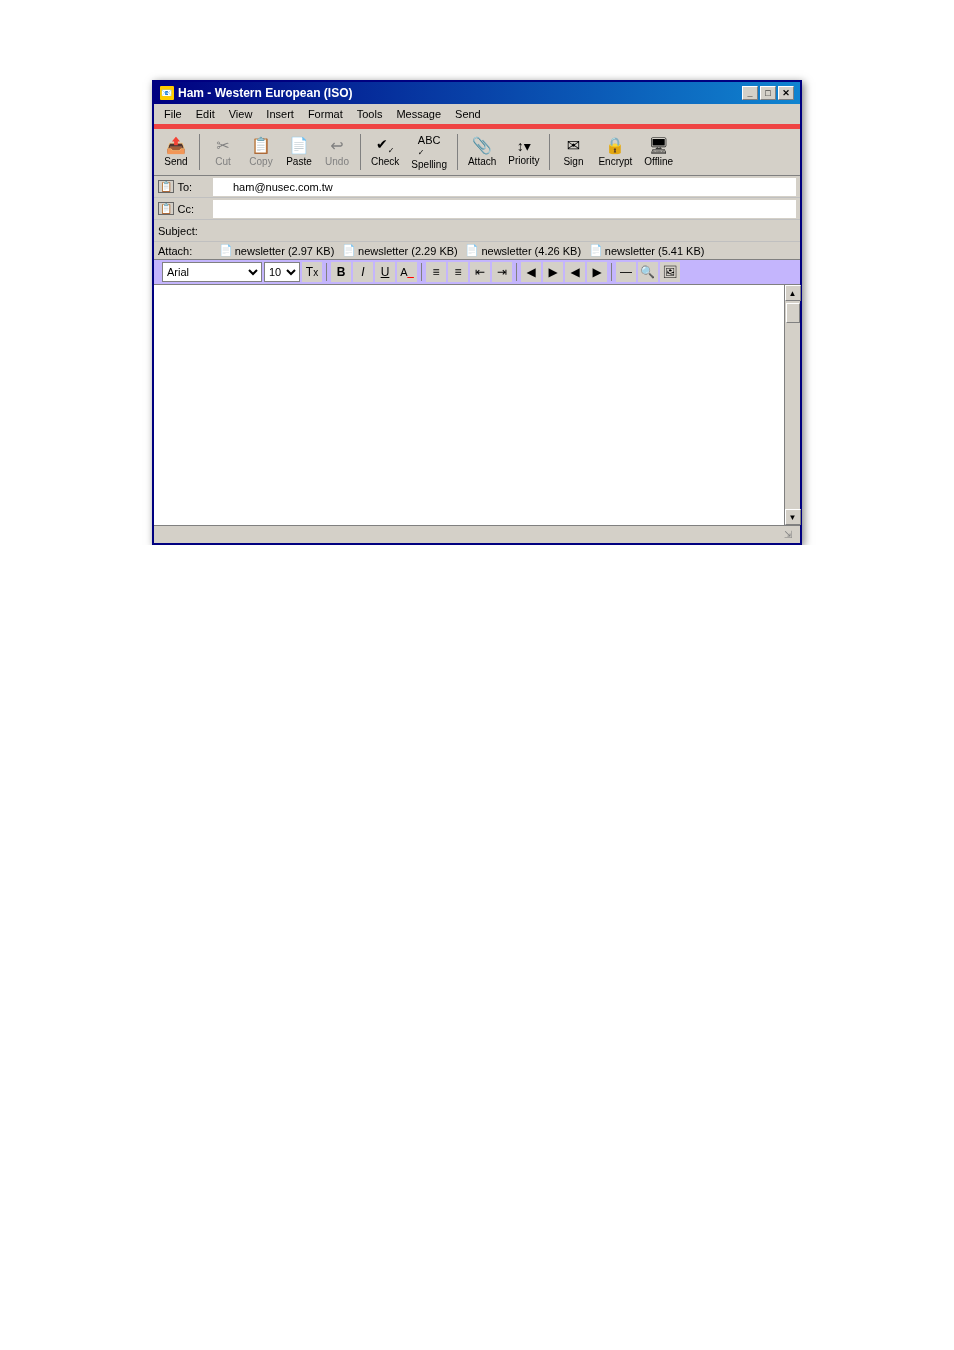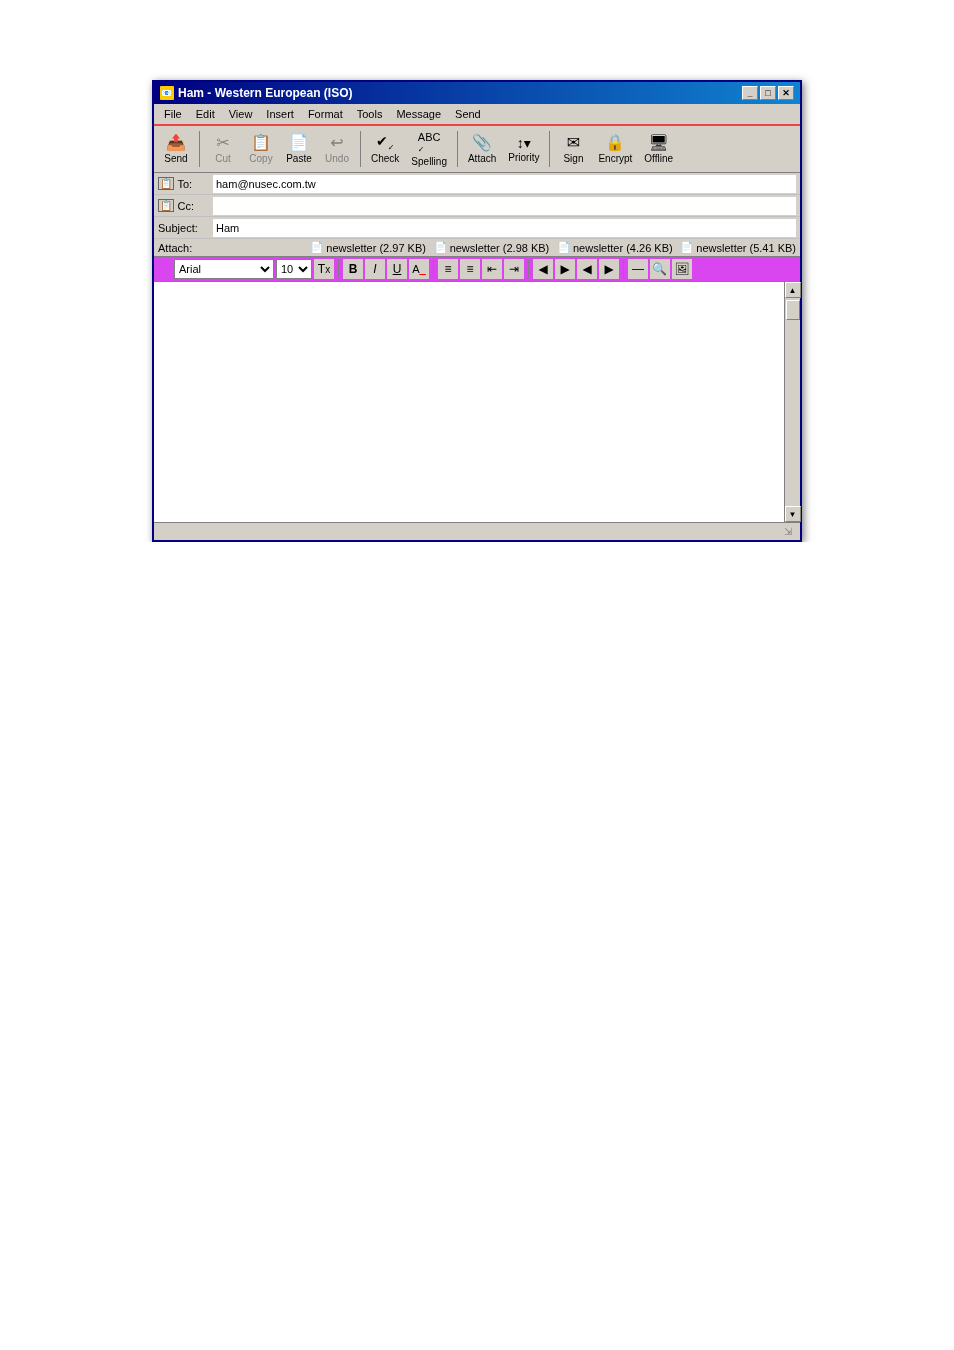--- a/index.html
+++ b/index.html
@@ -57,21 +57,21 @@
       align-items: center;
       justify-content: center;
       cursor: pointer;
       color: black;
     }
     .menu-bar {
       background: #d4d0c8;
       display: flex;
       gap: 2px;
       padding: 2px 4px;
-      border-bottom: 2px solid #ef4444;
+      border-bottom: 5px solid #ef4444;
     }
     .menu-item {
       padding: 2px 6px;
       font-size: 11px;
       cursor: pointer;
     }
     .toolbar {
       background: #d4d0c8;
       display: flex;
       align-items: center;
@@ -131,53 +131,52 @@
       display: flex;
       align-items: center;
       gap: 3px;
       flex-shrink: 0;
     }
     .header-input {
       flex: 1;
       border: none;
       background: white;
       font-size: 11px;
-      padding: 1px 3px;
+      padding: 1px 20px;
       height: 18px;
       outline: none;
     }
     .attach-row {
       display: flex;
       align-items: center;
       padding: 2px 4px;
-      gap: 20px;
-      justify-content: space-between;
+      gap: 6px;
     }
     .attach-label {
       font-size: 11px;
       color: #000;
       width: 55px;
       flex-shrink: 0;
     }
     .attach-items {
       display: flex;
       gap: 8px;
       flex-wrap: wrap;
     }
     .attach-item {
       display: flex;
       align-items: center;
       gap: 2px;
       font-size: 11px;
     }
     .formatting-bar {
-      background: #d946ef;
-      display: flex;
-      align-items: center;
-      padding: 2px 20px;
+      background: #c4b5fd;
+      display: flex;
+      align-items: center;
+      padding: 2px 8px;
       border-bottom: 1px solid #808080;
       gap: 2px;
     }
     .font-select {
       width: 100px;
       height: 20px;
       font-size: 11px;
       border: 1px solid #808080;
       background: white;
     }
@@ -367,33 +366,32 @@
         <span style="font-size:10px;border:1px solid #666;padding:0 1px;">📋</span>
         <span>Cc:</span>
       </div>
       <input class="header-input" type="text" value="" style="">
     </div>
 
     <div class="header-row">
       <div class="header-label">
         <span>Subject:</span>
       </div>
-      <input class="header-input" type="text" value="Ham" style="">
     </div>
 
     <div class="attach-row">
       <div class="attach-label">Attach:</div>
       <div class="attach-items">
         <div class="attach-item">
           <span>📄</span>
           <span>newsletter (2.97 KB)</span>
         </div>
         <div class="attach-item">
           <span>📄</span>
-          <span>newsletter (2.98 KB)</span>
+          <span>newsletter (2.29 KB)</span>
         </div>
         <div class="attach-item">
           <span>📄</span>
           <span>newsletter (4.26 KB)</span>
         </div>
         <div class="attach-item">
           <span>📄</span>
           <span>newsletter (5.41 KB)</span>
         </div>
       </div>

